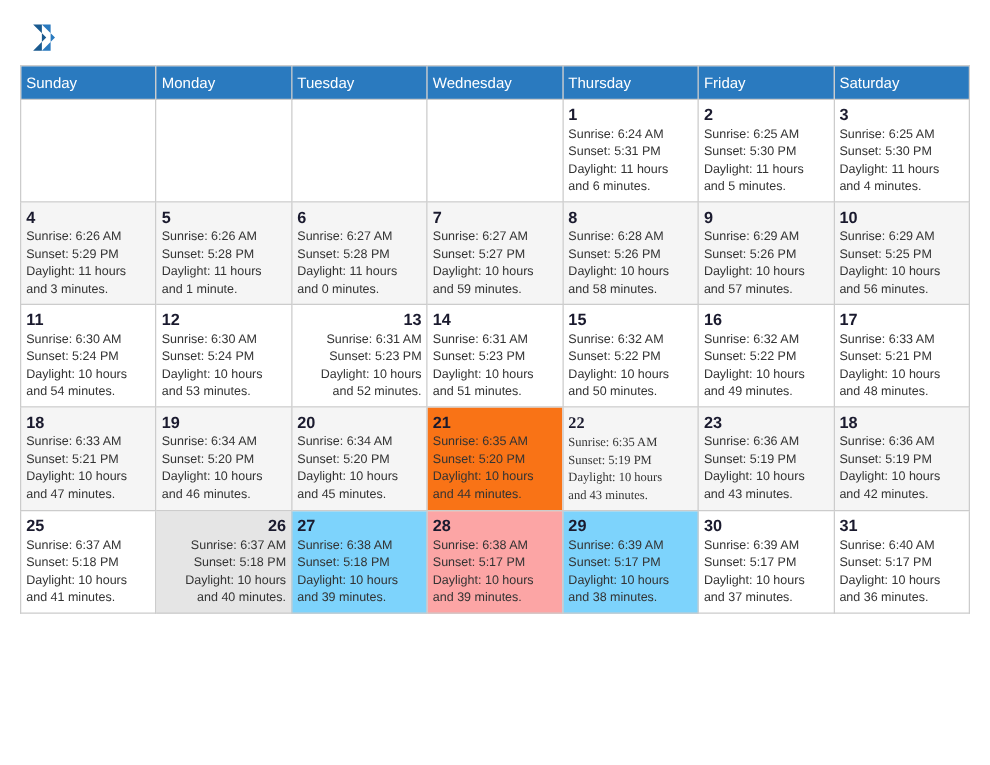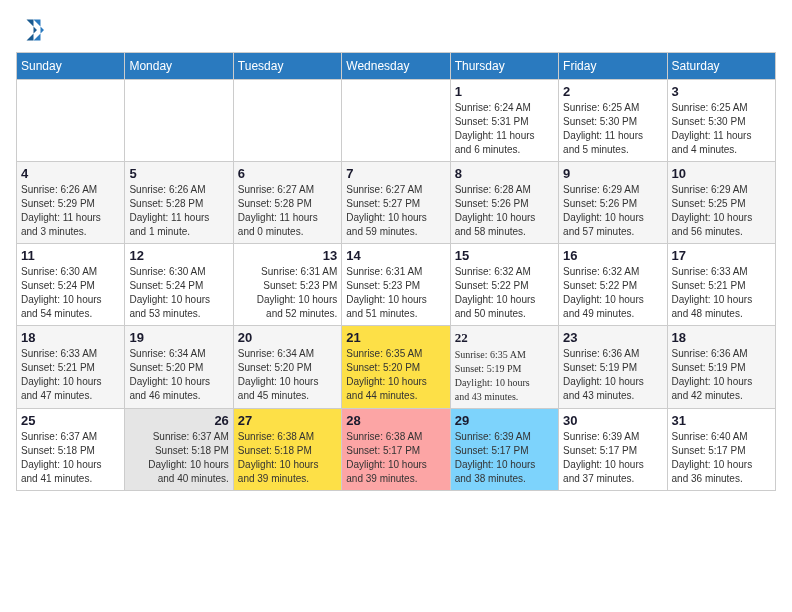--- a/index.html
+++ b/index.html
@@ -214,21 +214,21 @@
           <div class="day-info">Sunrise: 6:33 AM<br>Sunset: 5:21 PM<br>Daylight: 10 hours<br>and 47 minutes.</div>
         </td>
         <td style="background: rgb(245, 245, 245);">
           <span class="day-number">19</span>
           <div class="day-info">Sunrise: 6:34 AM<br>Sunset: 5:20 PM<br>Daylight: 10 hours<br>and 46 minutes.</div>
         </td>
         <td style="background: rgb(245, 245, 245);">
           <span class="day-number">20</span>
           <div class="day-info">Sunrise: 6:34 AM<br>Sunset: 5:20 PM<br>Daylight: 10 hours<br>and 45 minutes.</div>
         </td>
-        <td style="background: #fde047; margin-top: 33px;">
+        <td style="background: #f97316; margin-top: 33px;">
           <span class="day-number">21</span>
           <div class="day-info">Sunrise: 6:35 AM<br>Sunset: 5:20 PM<br>Daylight: 10 hours<br>and 44 minutes.</div>
         </td>
         <td style="background: rgb(245, 245, 245); font-family: Liberation Serif, serif;">
           <span class="day-number">22</span>
           <div class="day-info">Sunrise: 6:35 AM<br>Sunset: 5:19 PM<br>Daylight: 10 hours<br>and 43 minutes.</div>
         </td>
         <td style="background: rgb(245, 245, 245);">
           <span class="day-number">23</span>
           <div class="day-info">Sunrise: 6:36 AM<br>Sunset: 5:19 PM<br>Daylight: 10 hours<br>and 43 minutes.</div>
@@ -240,21 +240,21 @@
       </tr>
       <tr>
         <td style="background: rgb(255, 255, 255);">
           <span class="day-number">25</span>
           <div class="day-info">Sunrise: 6:37 AM<br>Sunset: 5:18 PM<br>Daylight: 10 hours<br>and 41 minutes.</div>
         </td>
         <td style="background: #e5e5e5; text-align: right;">
           <span class="day-number">26</span>
           <div class="day-info">Sunrise: 6:37 AM<br>Sunset: 5:18 PM<br>Daylight: 10 hours<br>and 40 minutes.</div>
         </td>
-        <td style="background: #fde047;">
+        <td style="background: #7dd3fc;">
           <span class="day-number">27</span>
           <div class="day-info">Sunrise: 6:38 AM<br>Sunset: 5:18 PM<br>Daylight: 10 hours<br>and 39 minutes.</div>
         </td>
         <td style="background: #fca5a5;">
           <span class="day-number">28</span>
           <div class="day-info">Sunrise: 6:38 AM<br>Sunset: 5:17 PM<br>Daylight: 10 hours<br>and 39 minutes.</div>
         </td>
         <td style="background: #7dd3fc;">
           <span class="day-number">29</span>
           <div class="day-info">Sunrise: 6:39 AM<br>Sunset: 5:17 PM<br>Daylight: 10 hours<br>and 38 minutes.</div>

